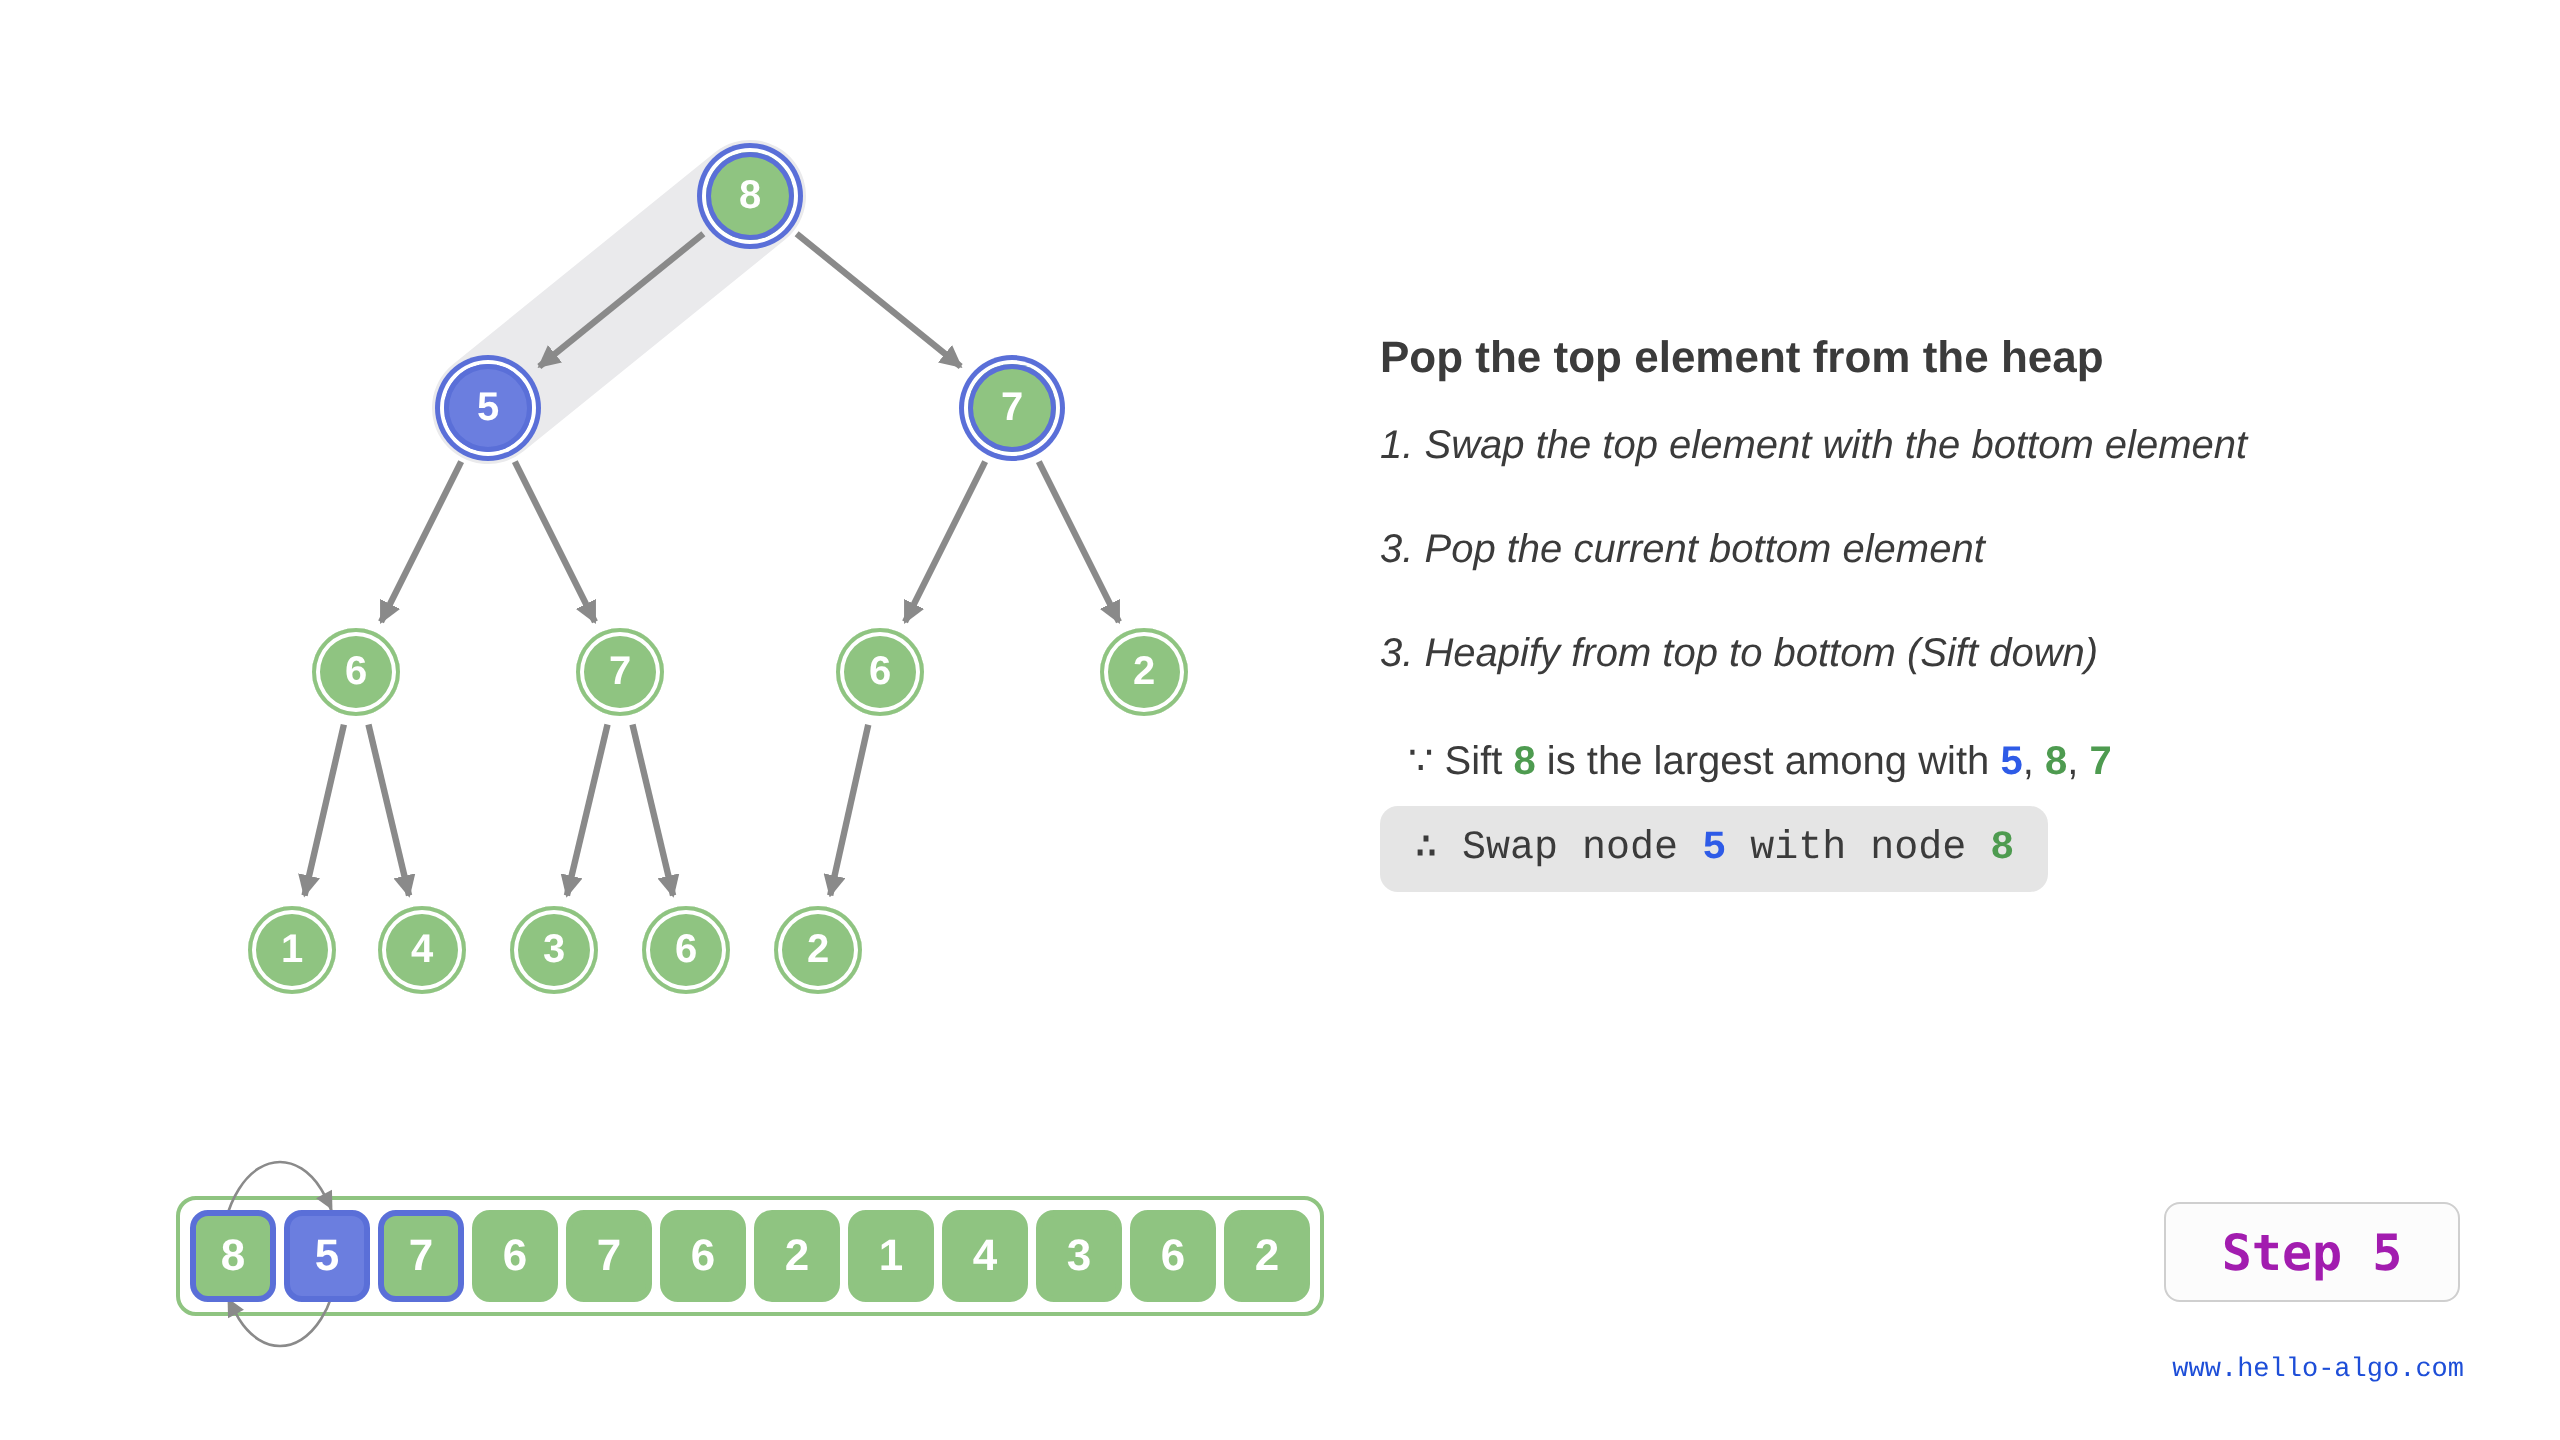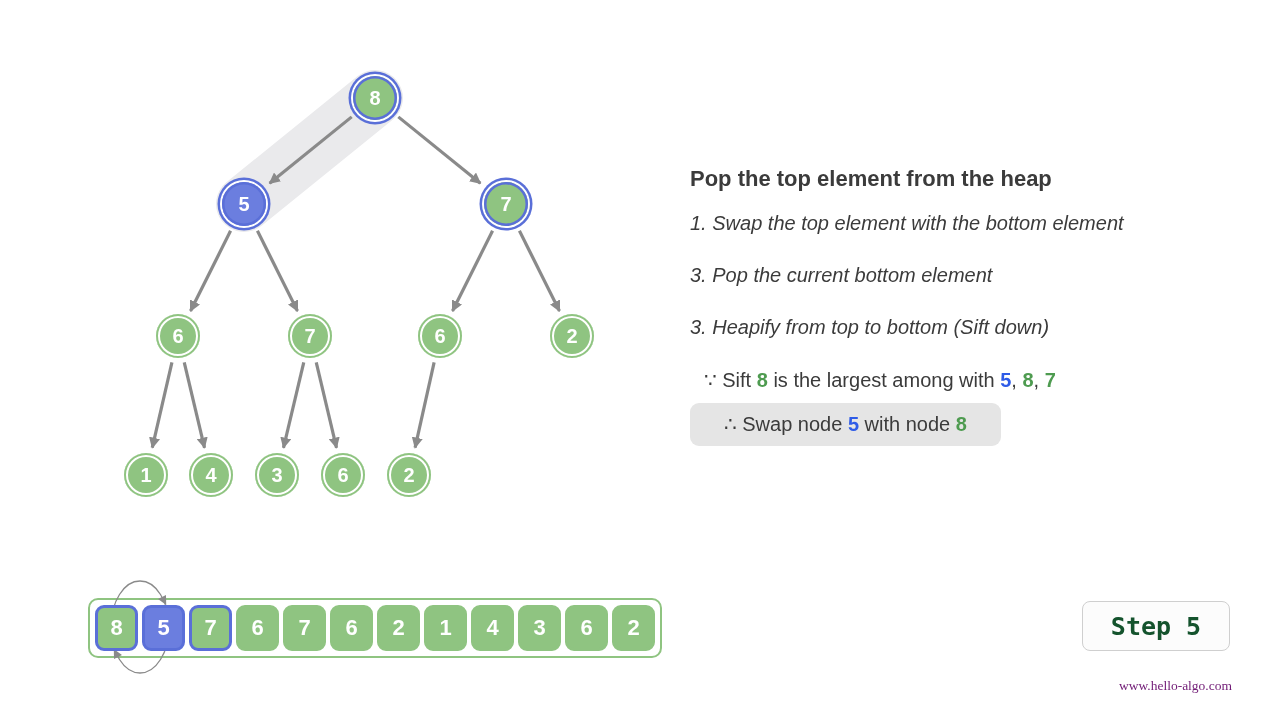--- a/index.html
+++ b/index.html
@@ -34,22 +34,22 @@
   .node-ring.node-blue{
     box-shadow:inset 0 0 0 2.5px var(--ring-blue), 0 0 0 2px #fff, 0 0 0 4.5px var(--ring-blue);
   }
   
   .panel-title{position:absolute;left:690px;top:166px;font-size:22px;font-weight:700;text-align:right;}
   .step-line{position:absolute;left:690px;font-size:20px;font-style:italic;}
   .step-line.s0{top:212px;} .step-line.s1{top:264px;} .step-line.s2{top:316px;}
   .because-line{position:absolute;left:704px;top:368px;font-size:20px;}
   .therefore-box{
     position:absolute;left:690px;top:403px;height:43px;line-height:43px;
-    padding:0 34px;background:var(--hibox);border-radius:9px;font-size:20px;
-    white-space:nowrap;width:fit-content;
+    padding:0 17px;background:var(--hibox);border-radius:9px;font-size:20px;
+    white-space:nowrap;width:fit-content;font-family:Liberation Mono, monospace;
   }
   .c-blue{color:var(--text-blue);font-weight:700;}
   .c-green{color:var(--text-green);font-weight:700;}
   
   .array-box{
     position:absolute;left:88px;top:598px;display:flex;gap:4px;padding:5px;
     background:#fff;border:2px solid var(--green);border-radius:10px;
   }
   .cell{
     position:relative;z-index:2;width:43px;height:46px;border-radius:9px;
@@ -58,25 +58,25 @@
     background:var(--green);
   }
   .cell.fill-blue{background:var(--blue);}
   .cell.border-blue{border-color:var(--ring-blue);}
   #swap-svg{position:absolute;left:100px;top:575px;z-index:1;}
   
   .step-badge{
     position:absolute;left:1082px;top:601px;width:148px;height:50px;
     border:1.5px solid #CFCFCF;border-radius:8px;background:#FCFCFC;
     display:flex;align-items:center;justify-content:center;
-    font-family:"DejaVu Sans Mono",monospace;font-weight:700;font-size:25px;color:#14532d;
+    font-family:"DejaVu Sans Mono",monospace;font-weight:700;font-size:25px;color:#a21caf;
   }
   .site-link{
     position:absolute;right:48px;top:678px;
-    font-family:Liberation Serif, serif;font-size:13.5px;color:#701a75;
+    font-family:Liberation Mono, monospace;font-size:13.5px;color:#1d4ed8;
   }
 </style>
 </head>
 <body>
 
 <svg id="tree-svg" width="660" height="560">
   <defs>
     <marker id="arrowhead" viewBox="0 0 10 10" refX="9" refY="5" markerWidth="3.5" markerHeight="3.5" orient="auto">
       <path d="M0,0 L10,5 L0,10 z" fill="#8A8A8A"></path>
     </marker>

